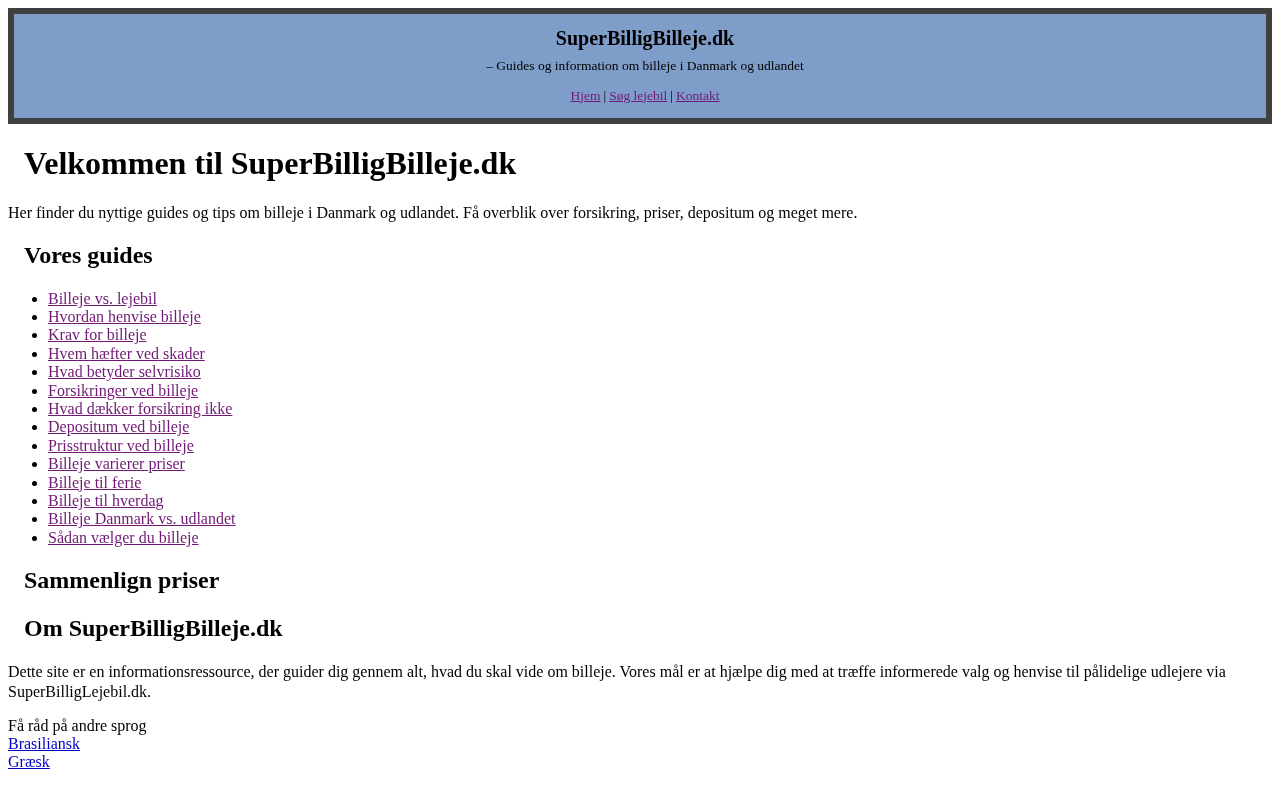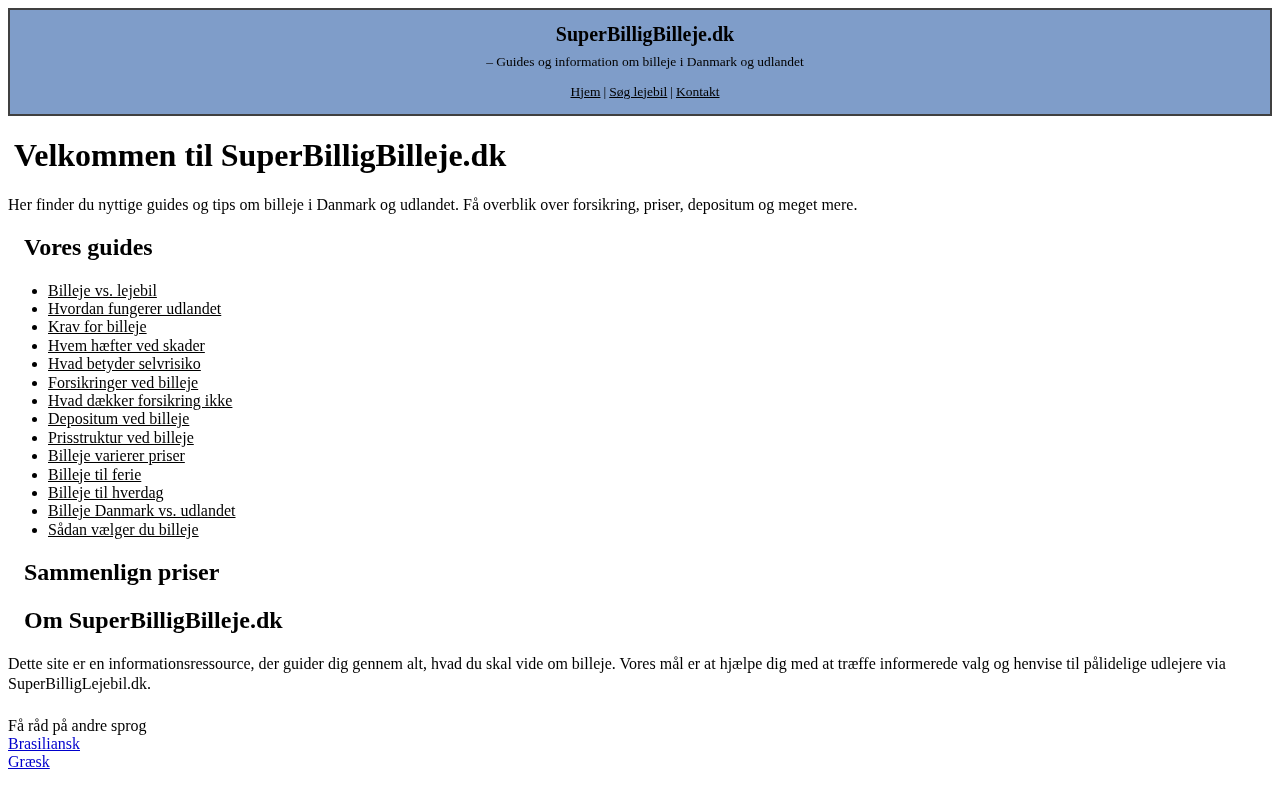--- a/index.html
+++ b/index.html
@@ -14,21 +14,21 @@
     font-size: 16px;
     color: #000000;
   }
   .page {
     padding: 8px;
     box-sizing: border-box;
   }
   
   .site-header {
     background: #7f9dc9;
-    border: 2px solid #404040;
+    border: 6px solid #404040;
     text-align: center;
     padding: 12px 10px 14px 20px;
     box-sizing: border-box;
   }
   .site-title {
     font-size: 20px;
     font-weight: bold;
     line-height: 1.25;
     margin: 0 0 6px 0;
     font-family: "Liberation Serif", serif;
@@ -47,21 +47,21 @@
     text-decoration: underline;
   }
   .site-nav .sep {
     color: #000000;
     padding: 0 3px;
   }
   
   h1.page-title {
     font-size: 32px;
     font-weight: bold;
-    margin: 21px 0 21px 6px;
+    margin: 21px 0 21px 16px;
     line-height: 1.15;
   }
   h2.section-title {
     font-size: 24px;
     font-weight: bold;
     margin: 20px 0 20px 16px;
     line-height: 1.15;
   }
   p.para {
     font-size: 16px;
@@ -72,31 +72,31 @@
     margin: 16px 0 16px 0;
     padding-left: 40px;
     list-style-type: disc;
   }
   ul.guide-list li {
     line-height: 1.15;
     margin: 0;
     padding: 0;
   }
   a.link {
-    color: #000000;
+    color: #701a75;
     text-decoration: underline;
   }
   .lang-list a {
     display: block;
     color: #0000cc;
     text-decoration: underline;
     line-height: 1.15;
   }
   .lang-intro {
-    margin: 24px 0 0 0;
+    margin: 16px 0 0 0;
     line-height: 1.15;
   }
 </style>
 </head>
 <body>
 
 <div class="page">
 
   <div class="site-header">
     <div class="site-title">SuperBilligBilleje.dk</div>
@@ -107,21 +107,21 @@
   </div>
 
   <h1 class="page-title">Velkommen til SuperBilligBilleje.dk</h1>
 
   <p class="para">Her finder du nyttige guides og tips om billeje i Danmark og udlandet. Få overblik over forsikring, priser, depositum og meget mere.</p>
 
   <h2 class="section-title">Vores guides</h2>
 
   <ul class="guide-list">
     <li><a href="#" class="link">Billeje vs. lejebil</a></li>
-    <li><a href="#" class="link">Hvordan fungerer udlandet</a></li>
+    <li><a href="#" class="link">Hvordan henvise billeje</a></li>
     <li><a href="#" class="link">Krav for billeje</a></li>
     <li><a href="#" class="link">Hvem hæfter ved skader</a></li>
     <li><a href="#" class="link">Hvad betyder selvrisiko</a></li>
     <li><a href="#" class="link">Forsikringer ved billeje</a></li>
     <li><a href="#" class="link">Hvad dækker forsikring ikke</a></li>
     <li><a href="#" class="link">Depositum ved billeje</a></li>
     <li><a href="#" class="link">Prisstruktur ved billeje</a></li>
     <li><a href="#" class="link">Billeje varierer priser</a></li>
     <li><a href="#" class="link">Billeje til ferie</a></li>
     <li><a href="#" class="link">Billeje til hverdag</a></li>

